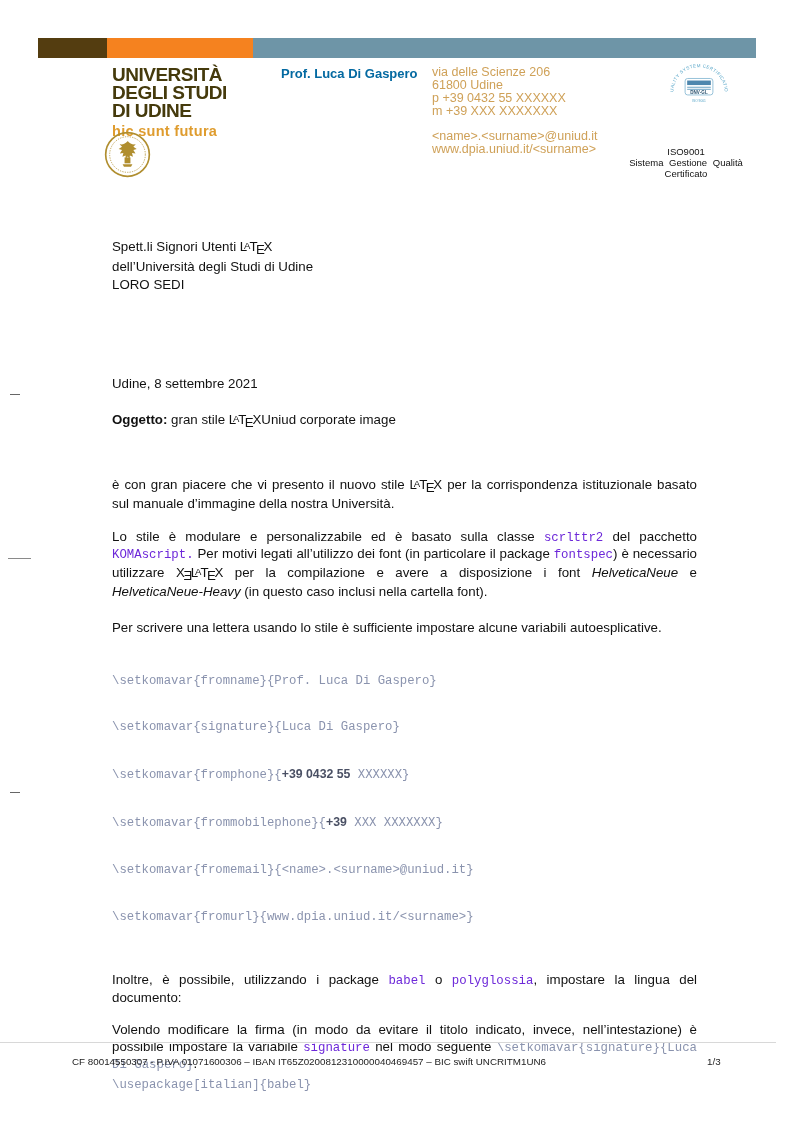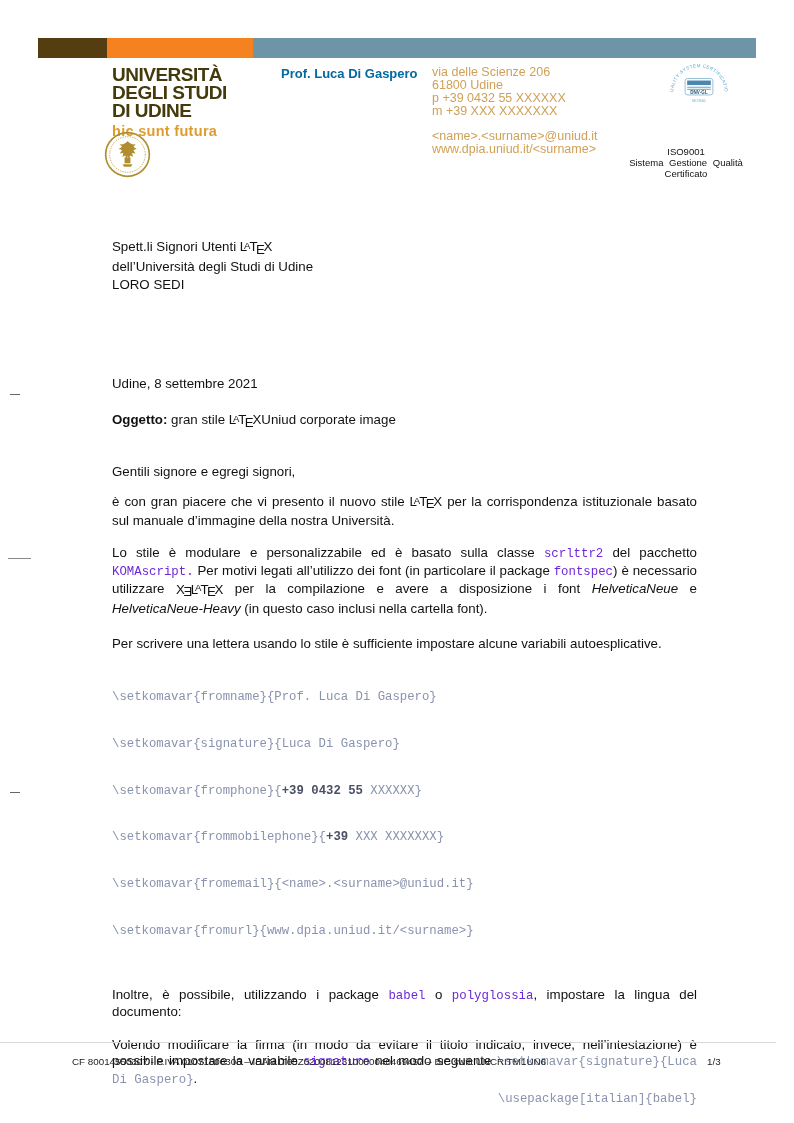--- a/index.html
+++ b/index.html
@@ -50,29 +50,29 @@
             line-height:16.5px;color:#111;}
   .para{text-align:justify;margin:0;}
   .salutation{margin:0;}
   .m-p1{margin-top:12px;}
   .m-p2{margin-top:16px;}
   .m-p3{margin-top:19px;}
   .codeblock{margin-top:6px;font-family:"Liberation Mono","DejaVu Sans Mono",monospace;
              font-size:12.3px;line-height:15.6px;text-align:left;white-space:pre;}
   .m-p4{margin-top:16px;}
   .m-p5{margin-top:16px;}
-  .m-code2{margin-top:4px;text-align:right;}
+  .m-code2{margin-top:4px;}
 
   
   .seg-plain{}
   .seg-bold{font-weight:bold;}
   .seg-italic{font-style:italic;}
   .seg-mono{font-family:"Liberation Mono","DejaVu Sans Mono",monospace;font-size:0.93em;color:#6d28d9;}
   .seg-code{font-family:"Liberation Mono","DejaVu Sans Mono",monospace;font-size:0.93em;color:#8a93ae;}
-  .seg-codenum{font-family:Liberation Mono, monospace;font-size:0.93em;color:#4a5064;font-weight:bold;}
+  .seg-codenum{font-family:Liberation Sans, sans-serif;font-size:0.93em;color:#4a5064;font-weight:bold;}
   .codeblock .seg-code,.codeblock .seg-codenum{font-size:1em;}
 
   
   .latex span{display:inline;}
   .lxA{font-size:0.72em;vertical-align:0.24em;margin-left:-0.34em;margin-right:-0.1em;}
   .lxE{vertical-align:-0.2em;margin-left:-0.12em;margin-right:-0.1em;}
   .lxXe{vertical-align:-0.2em;margin-left:-0.1em;margin-right:-0.12em;}
 
   
   .footer-rule{position:absolute;left:0;top:1042px;width:794px;height:1px;background:#d8d8d8;}
@@ -150,21 +150,20 @@
   </div>
 
   <div class="fold fold-1"></div>
   <div class="fold fold-2"></div>
   <div class="fold fold-3"></div>
 
   <div class="date-line">Udine, 8 settembre 2021</div>
   <div class="subject-line"><span class="seg-bold">Oggetto:</span><span class="seg-plain"> gran stile </span><span class="latex"><span>L</span><span class="lxA">A</span><span>T</span><span class="lxE">E</span><span>X</span></span><span class="seg-plain">Uniud corporate image</span></div>
 
   <div class="body-col">
-    <p class="salutation">Gentili signore e egregi signori,</p>
     <p class="para m-p1"><span class="seg-plain">è con gran piacere che vi presento il nuovo stile </span><span class="latex"><span>L</span><span class="lxA">A</span><span>T</span><span class="lxE">E</span><span>X</span></span><span class="seg-plain"> per la corrispondenza istituzionale basato sul manuale d’immagine della nostra Università.</span></p>
     <p class="para m-p2"><span class="seg-plain">Lo stile è modulare e personalizzabile ed è basato sulla classe </span><span class="seg-mono">scrlttr2</span><span class="seg-plain"> del pacchetto </span><span class="seg-mono">KOMAscript.</span><span class="seg-plain"> Per motivi legati all’utilizzo dei font (in particolare il package </span><span class="seg-mono">fontspec</span><span class="seg-plain">) è necessario utilizzare </span><span class="latex"><span>X</span><span class="lxXe">Ǝ</span><span>L</span><span class="lxA">A</span><span>T</span><span class="lxE">E</span><span>X</span></span><span class="seg-plain"> per la compilazione e avere a disposizione i font </span><span class="seg-italic">HelveticaNeue</span><span class="seg-plain"> e </span><span class="seg-italic">HelveticaNeue-Heavy</span><span class="seg-plain"> (in questo caso inclusi nella cartella font).</span></p>
     <p class="para m-p3"><span class="seg-plain">Per scrivere una lettera usando lo stile è sufficiente impostare alcune variabili autoesplicative.</span></p>
     <div class="codeblock">
       <div><span class="seg-code">\setkomavar{fromname}{Prof. Luca Di Gaspero}</span></div>
       <div><span class="seg-code">\setkomavar{signature}{Luca Di Gaspero}</span></div>
       <div><span class="seg-code">\setkomavar{fromphone}{</span><span class="seg-codenum">+39 0432 55</span><span class="seg-code"> XXXXXX}</span></div>
       <div><span class="seg-code">\setkomavar{frommobilephone}{</span><span class="seg-codenum">+39</span><span class="seg-code"> XXX XXXXXXX}</span></div>
       <div><span class="seg-code">\setkomavar{fromemail}{&lt;name&gt;.&lt;surname&gt;@uniud.it}</span></div>
       <div><span class="seg-code">\setkomavar{fromurl}{www.dpia.uniud.it/&lt;surname&gt;}</span></div>

